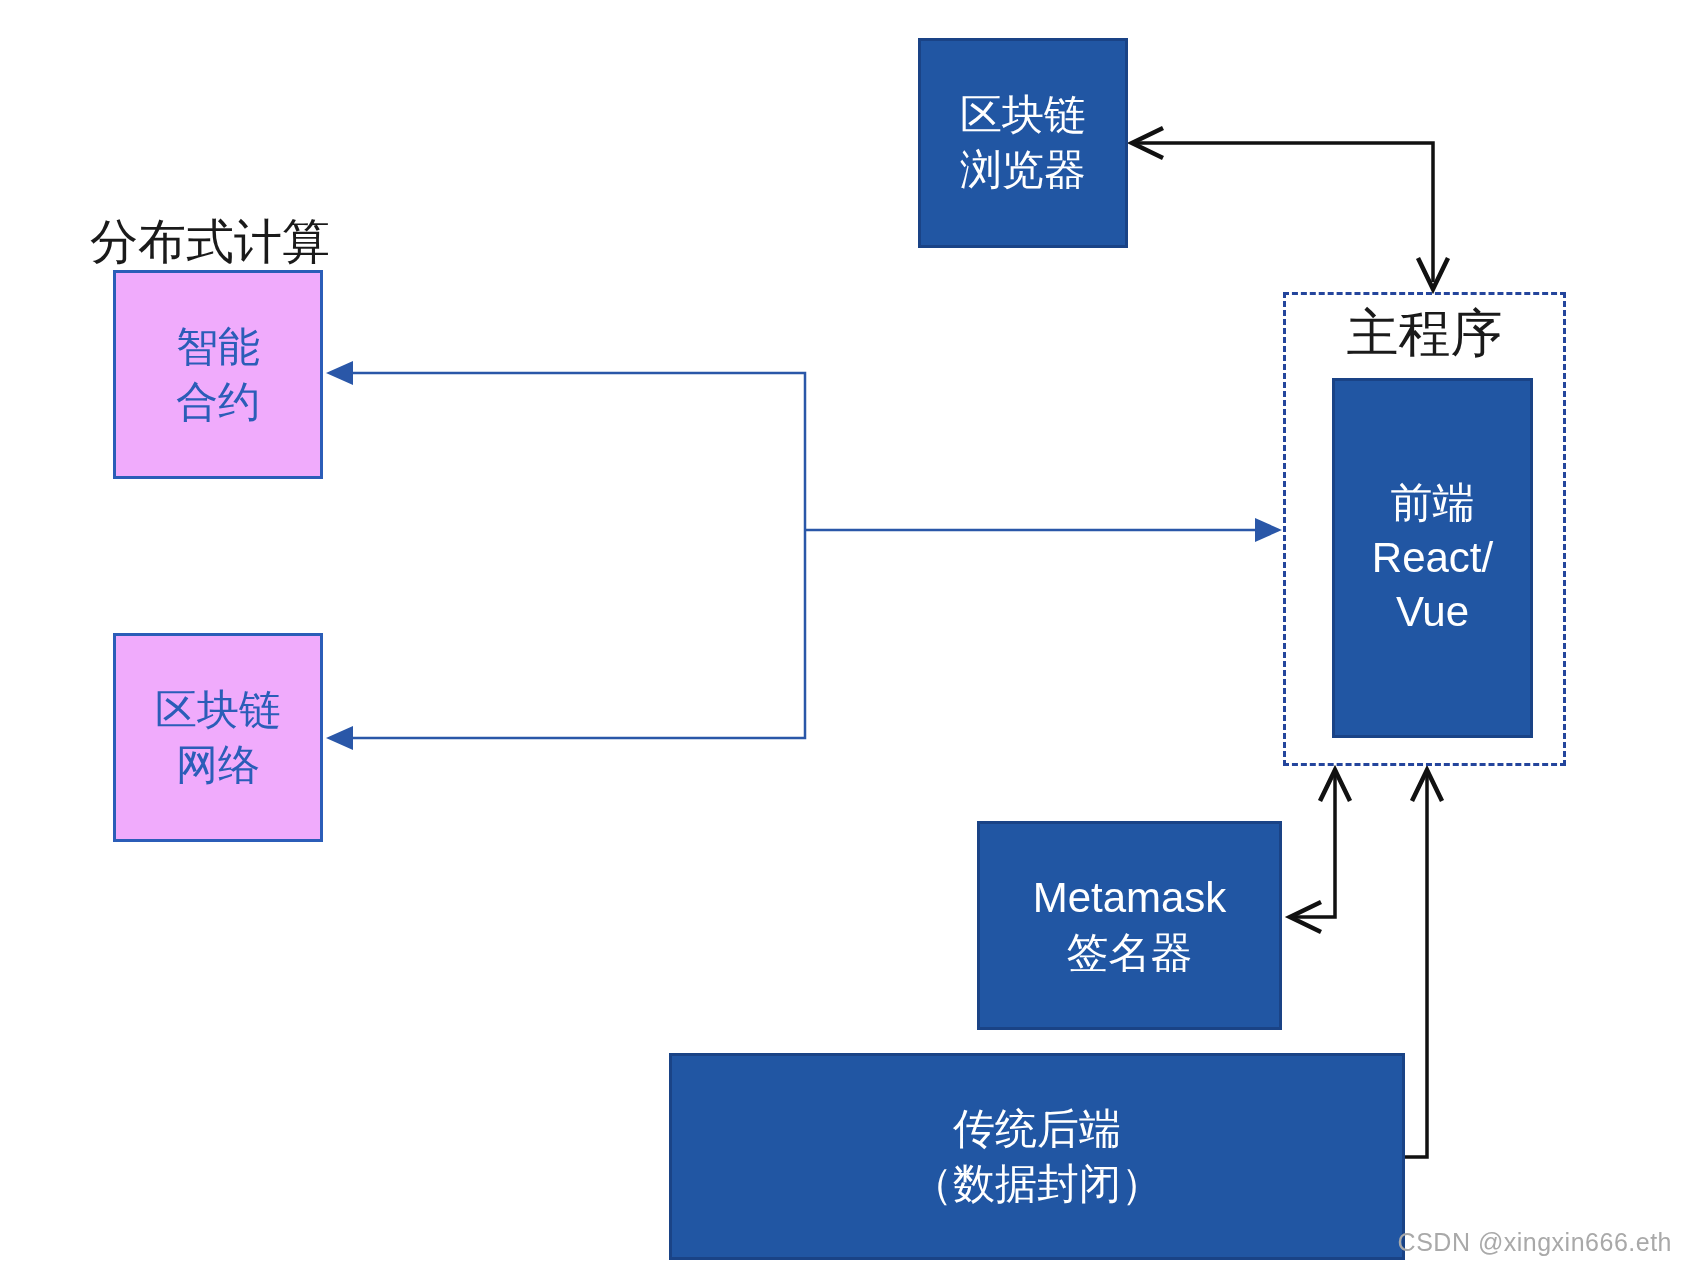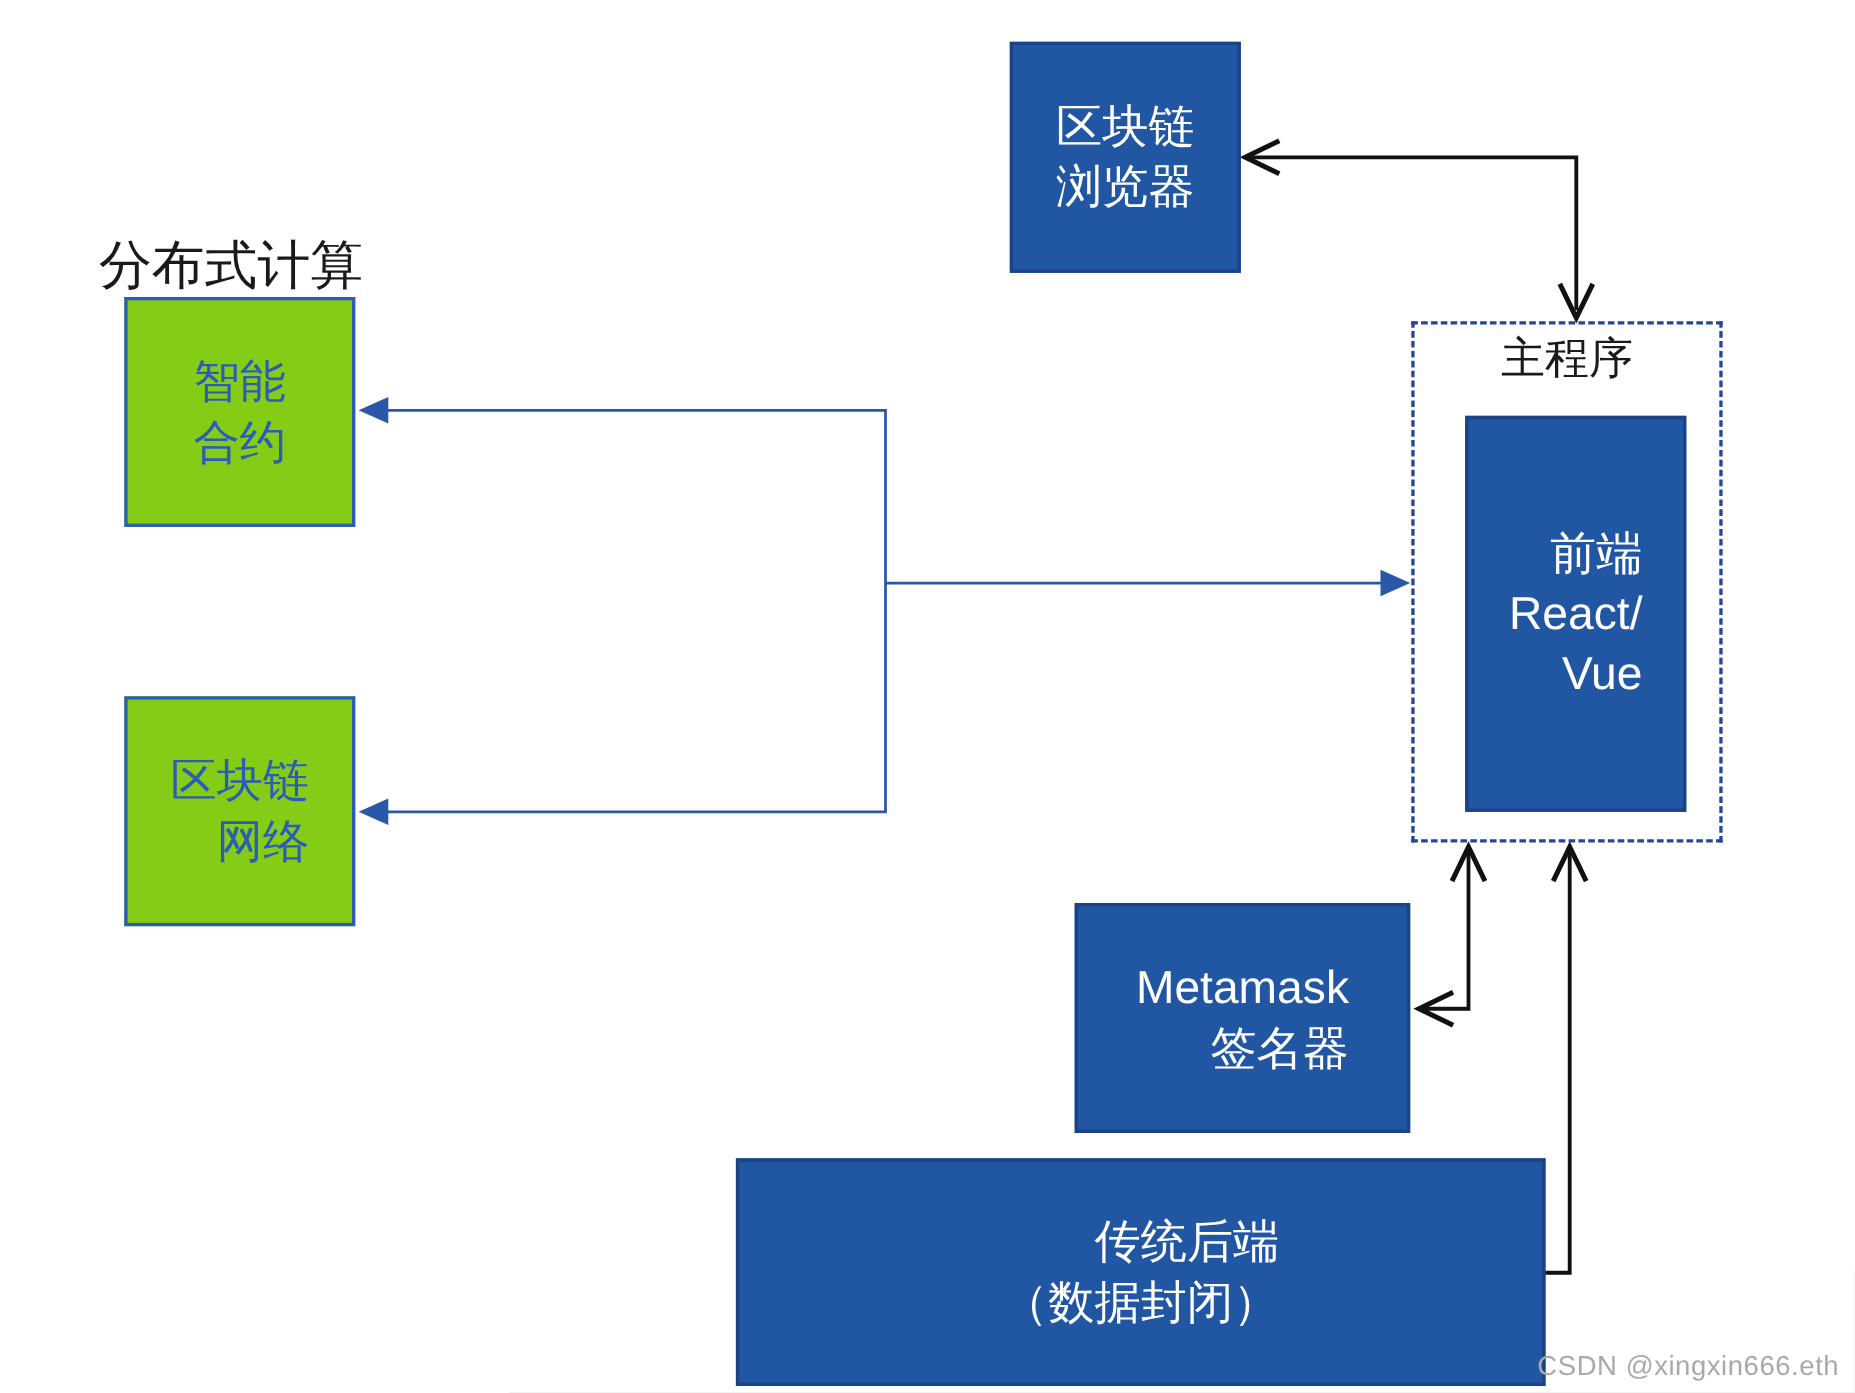--- a/index.html
+++ b/index.html
@@ -18,32 +18,32 @@
     position:relative;
     width:1686px;height:1266px;
     background:var(--canvas);
     font-family:"Liberation Sans","DejaVu Sans",sans-serif;
     overflow:hidden;
   }
   .wires{position:absolute;inset:0;width:1686px;height:1266px;}
   .node{
     position:absolute;
     display:flex;align-items:center;justify-content:center;
-    text-align:right;
+    text-align:center;
     white-space:pre-line;
     box-sizing:border-box;
     line-height:1.3;
   }
   .node.filled{
     background:var(--node-fill);
     border:3px solid var(--node-border);
     color:#ffffff;
   }
   .node.outlined{
-    background:#84cc16;
+    background:#f0abfc;
     border:3px solid var(--outline-blue);
     color:var(--outline-blue);
   }
   .free-label{
     position:absolute;
     color:var(--label-black);
     font-size:48px;
     line-height:1.15;
     white-space:nowrap;
   }
@@ -52,21 +52,21 @@
     left:1283px;top:292px;width:283px;height:474px;
     box-sizing:border-box;
     border:3.5px dashed var(--dashed-border);
     background:transparent;
   }
   .dashed-title{
     position:absolute;
     left:1283px;top:302px;width:283px;
     text-align:center;
     color:var(--label-black);
-    font-size:40px;
+    font-size:52px;
     line-height:1.2;
   }
   .watermark{
     position:absolute;
     right:14px;top:1228px;
     font-size:25px;
     color:var(--watermark-gray);
     letter-spacing:0.5px;
   }
   

